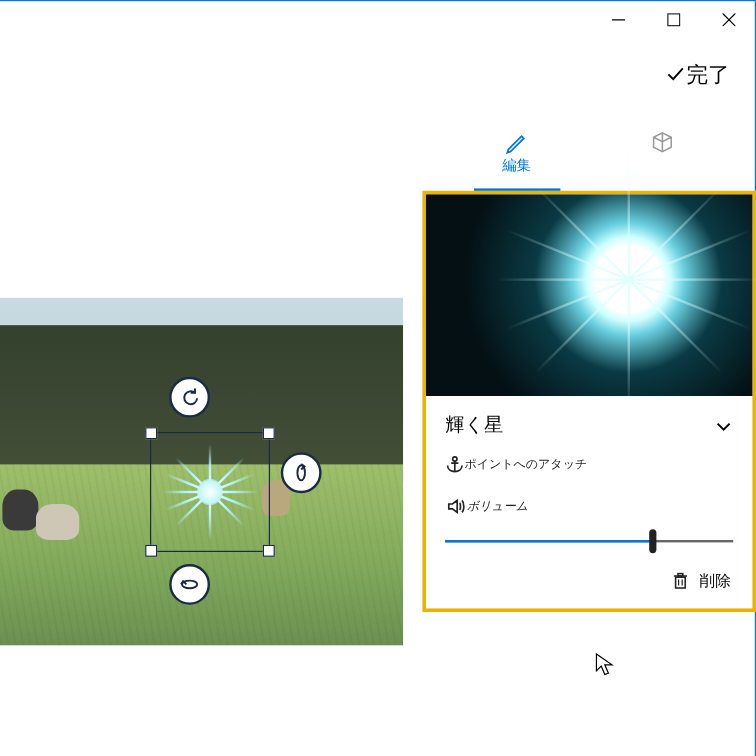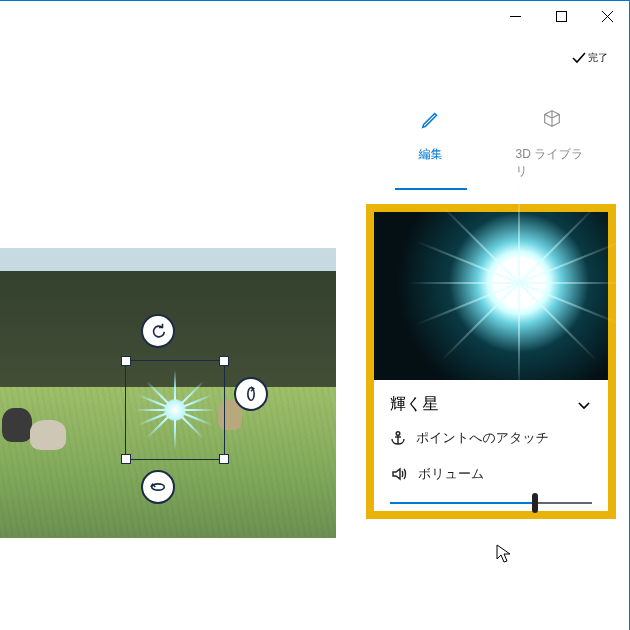--- a/index.html
+++ b/index.html
@@ -7,48 +7,48 @@
   .window-border { position: absolute; top: 0; left: 0; right: 0; height: 1px; background: #0078d4; }
   .window-border-r { position: absolute; top: 0; right: 0; bottom: 0; width: 1px; background: #0078d4; }
 
   
   .titlebar { position: absolute; top: 0; right: 0; height: 32px; display: flex; align-items: center; }
   .win-btn { width: 46px; height: 32px; display: flex; align-items: center; justify-content: center; color: #000; }
   .win-btn svg { stroke: #000; }
 
   
   .action-bar { position: absolute; top: 50px; right: 22px; display: flex; gap: 24px; align-items: center; }
-  .action-btn { display: flex; align-items: center; gap: 1px; font-size: 10px; color: #000; cursor: pointer; }
+  .action-btn { display: flex; align-items: center; gap: 1px; font-size: 18px; color: #000; cursor: pointer; }
   .action-btn svg { flex-shrink: 0; }
 
   
   .panel { position: absolute; top: 94px; right: 0; width: 278px; }
   .tabs { display: flex; justify-content: space-around; padding: 14px 18px 0 18px; }
-  .tab { display: flex; flex-direction: column; align-items: center; gap: 16px; font-size: 12px; color: #888; width: 72px; padding-bottom: 10px; cursor: pointer; }
+  .tab { display: flex; flex-direction: column; align-items: center; gap: 0; font-size: 12px; color: #888; width: 72px; padding-bottom: 10px; cursor: pointer; }
   .tab.active { color: #0078d4; border-bottom: 2px solid #0078d4; }
   .tab svg { width: 22px; height: 22px; }
   .preview { width: 100%; height: 168px; background: radial-gradient(circle at 62% 42%, #fff 0 14%, #cfffff 18%, #6ad0e0 24%, #0a3a44 40%, #041014 70%); position: relative; }
   .preview::before, .preview::after { content:""; position:absolute; background:linear-gradient(90deg, transparent, rgba(200,255,255,.9), transparent); }
   
   .ray { position:absolute; left:62%; top:42%; width:220px; height:2px; background:linear-gradient(90deg, transparent, rgba(220,255,255,.85), transparent); transform-origin:center; }
 
   .prop-row { padding: 14px 16px 10px 16px; display: flex; align-items: center; justify-content: space-between; font-size: 15px; }
   .prop-row.title-row { font-size: 16px; }
-  .prop-sub { padding: 4px 16px; display: flex; align-items: center; gap: 10px; font-size: 13px; color: #222; }
+  .prop-sub { padding: 4px 16px; display: flex; align-items: center; font-size: 10px; color: #222; }
   .toggle { width: 40px; height: 18px; border: 1.5px solid #222; border-radius: 10px; position: relative; background:#fff; }
   .toggle::after { content:""; position:absolute; left:3px; top:2.5px; width:10px; height:10px; border-radius:50%; background:#222; }
   .slider-wrap { padding: 8px 16px 0 16px; }
   .slider-track { position: relative; height: 16px; }
   .slider-line { position:absolute; left:0; right:0; top:7px; height:2px; background:#666; }
   .slider-fill { position:absolute; left:0; top:7px; height:2px; background:#0078d4; width:72%; }
   .slider-thumb { position:absolute; top:0; left:72%; width:6px; height:20px; background:#222; border-radius:3px; transform:translateX(-50%) translateY(-2px); }
   .cursor { position:absolute; left:496px; top:544px; }
 
   .delete-row { display:flex; justify-content:flex-end; gap:8px; padding:16px 18px 14px 0; font-size:13px; align-items:center; }
-  .panel-border { border: 8px solid #eab308; margin: 14px; }
+  .panel-border { border: 3px solid #eab308; }
 
   
   .canvas { position:absolute; left:0; top:248px; width:336px; height:290px; overflow:hidden; }
   .photo { position:absolute; inset:0; }
   
   .sky { position:absolute; left:0; right:0; top:0; height:45%; background:linear-gradient(#c8dbe2,#b9cfd6); }
   .trees { position:absolute; left:0; right:0; top:8%; height:45%; background:linear-gradient(#2b3a24,#3e4a30); filter:contrast(.9); }
   .grass { position:absolute; left:0; right:0; top:48%; bottom:0; background:linear-gradient(#9fbf6a,#7fa85a 60%,#6b8f52); }
   .grass::after{content:"";position:absolute;inset:0;background:repeating-linear-gradient(80deg, rgba(0,0,0,.03) 0 2px, transparent 2px 6px);} 
 
@@ -113,21 +113,20 @@
     <div class="tab active">
       <svg viewBox="0 0 24 24">
           <path d="M3 21l3-1 12-12-2-2L4 18l-1 3z" fill="none" stroke="#0078d4" stroke-width="1.6"></path>
         </svg>
       <span>編集</span>
     </div>
     <div class="tab">
       <svg viewBox="0 0 24 24">
           <path d="M12 3l8 4v9l-8 4-8-4V7l8-4zm0 0v17M4 7l8 4 8-4" fill="none" stroke="#9a9a9a" stroke-width="1.4"></path>
         </svg>
-      <span>3D ライブラリ</span>
     </div>
   </div>
 
   <div class="panel-border">
     <div class="preview">
       <div class="ray" style="transform:translate(-50%,-50%) rotate(0deg);"></div>
       <div class="ray" style="transform:translate(-50%,-50%) rotate(45deg);"></div>
       <div class="ray" style="transform:translate(-50%,-50%) rotate(90deg);"></div>
       <div class="ray" style="transform:translate(-50%,-50%) rotate(135deg);"></div>
       <div class="ray" style="transform:translate(-50%,-50%) rotate(22deg);"></div>
@@ -144,35 +143,45 @@
     <div class="prop-sub">
       <svg width="16" height="16" viewBox="0 0 16 16">
           <circle cx="8" cy="3.5" r="1.8" fill="none" stroke="#222" stroke-width="1.4"></circle>
           <line x1="8" y1="5.3" x2="8" y2="14" stroke="#222" stroke-width="1.4"></line>
           <path d="M2 9c0 3 2.5 5 6 5s6-2 6-5" fill="none" stroke="#222" stroke-width="1.4"></path>
           <line x1="5" y1="7" x2="11" y2="7" stroke="#222" stroke-width="1.4"></line>
         </svg>
       <span>ポイントへのアタッチ</span>
     </div>
 
-    <div class="prop-sub" style="margin-top:10px;">
+    <div class="prop-sub" style="margin-top:10px;font-style:italic;">
       <svg width="18" height="18" viewBox="0 0 18 18">
           <path d="M3 7v4h3l4 3V4L6 7H3z" fill="none" stroke="#222" stroke-width="1.4"></path>
           <path d="M12 6c1 1 1 5 0 6M14 4c2 2 2 8 0 10" fill="none" stroke="#222" stroke-width="1.4"></path>
         </svg>
       <span>ボリューム</span>
     </div>
     <div class="slider-wrap">
       <div class="slider-track">
         <div class="slider-line"></div>
         <div class="slider-fill"></div>
         <div class="slider-thumb"></div>
       </div>
     </div>
 
+    <div class="delete-row">
+      <svg width="16" height="16" viewBox="0 0 16 16">
+          <rect x="4" y="5" width="8" height="9" fill="none" stroke="#222" stroke-width="1.3"></rect>
+          <line x1="2.5" y1="4" x2="13.5" y2="4" stroke="#222" stroke-width="1.3"></line>
+          <line x1="6.5" y1="7" x2="6.5" y2="12" stroke="#222"></line>
+          <line x1="9.5" y1="7" x2="9.5" y2="12" stroke="#222"></line>
+          <rect x="6" y="2" width="4" height="2" fill="none" stroke="#222" stroke-width="1.3"></rect>
+        </svg>
+      <span>削除</span>
+    </div>
   </div>
 </div>
 
 <div class="canvas">
   <div class="photo">
     <div class="sky"></div>
     <div class="trees"></div>
     <div class="grass"></div>
   </div>
 </div>

